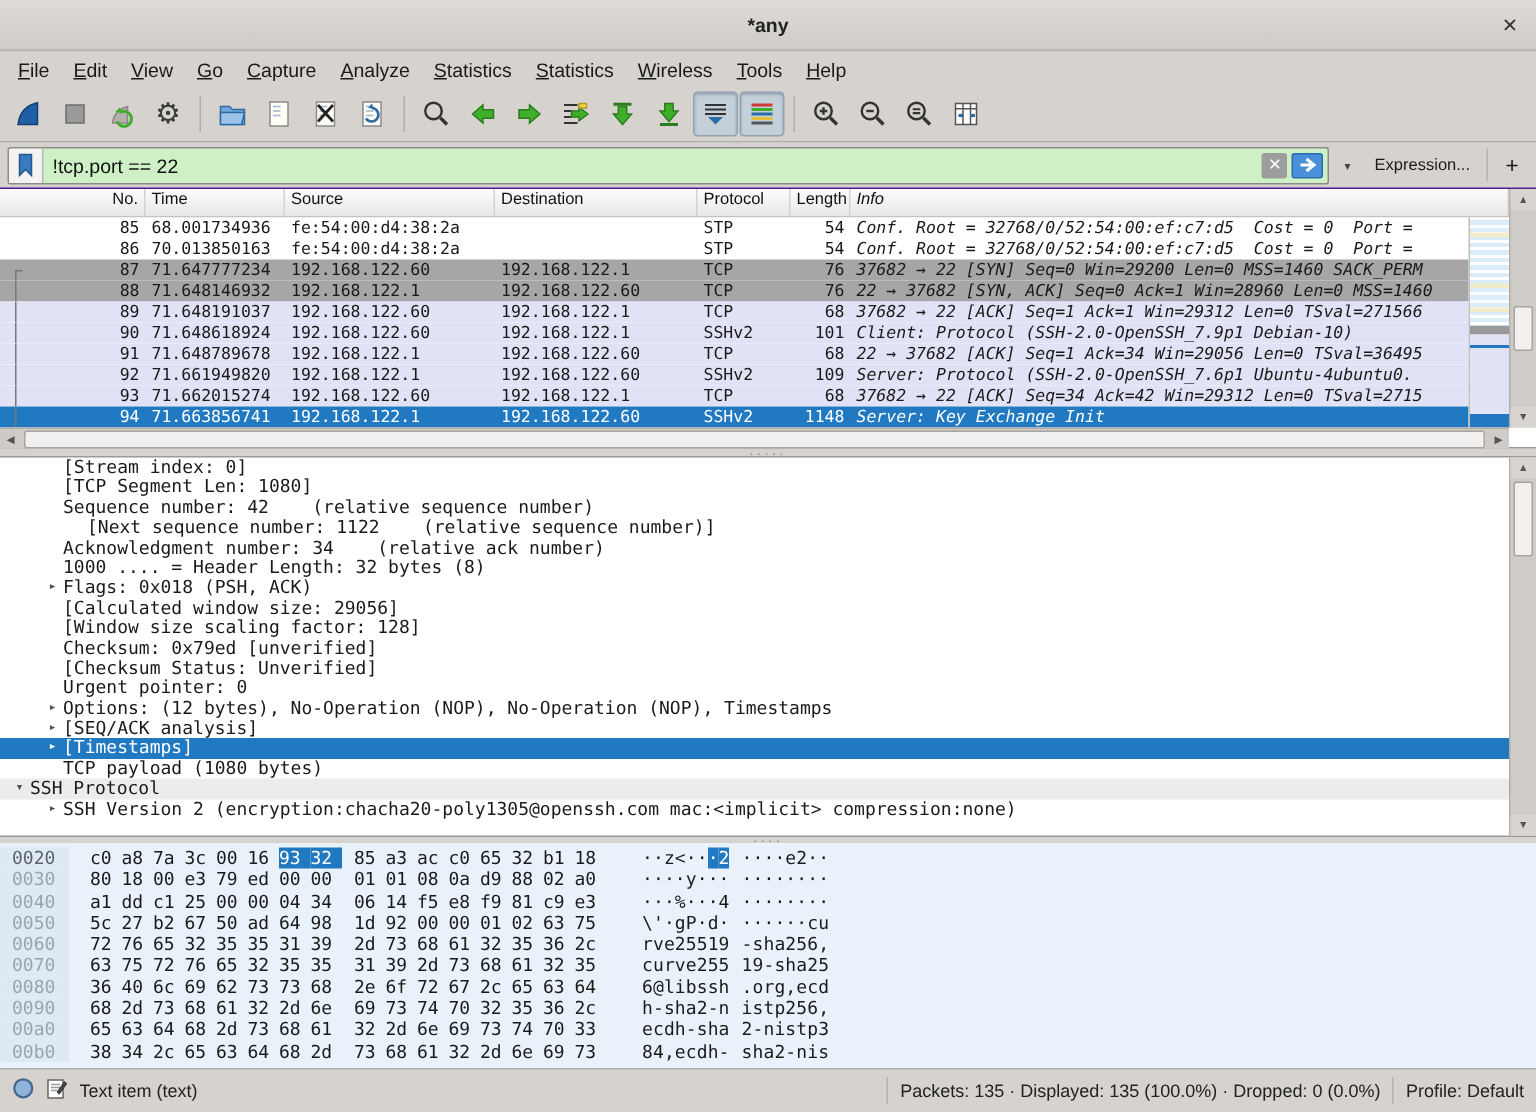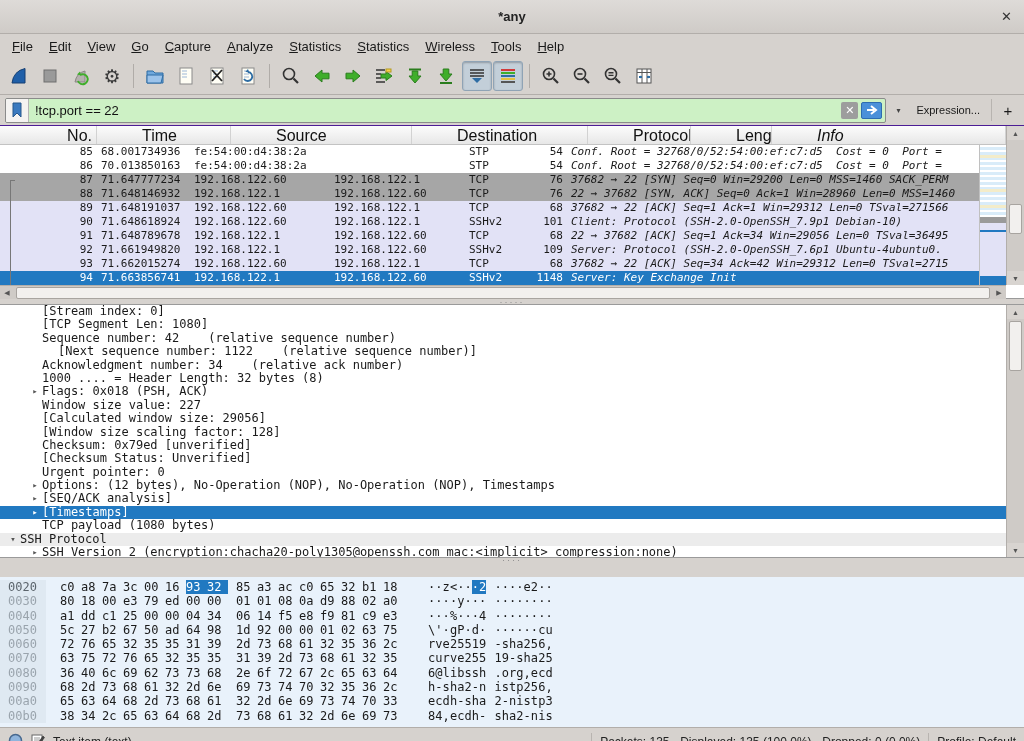--- a/index.html
+++ b/index.html
@@ -40,21 +40,21 @@
     color:#fff;font-size:11px;line-height:17px;text-align:center;border:none;padding:0;}
   .apply-btn{width:21px;height:17px;margin-right:3px;background:#4a90d9;border:1px solid #2d6cb0;border-radius:2px;
     display:flex;align-items:center;justify-content:center;padding:0;}
   .caret-btn{width:14px;height:21px;background:transparent;border:none;font-size:8px;color:#444;padding:0;}
   .expr-btn{background:transparent;border:none;font-size:11px;color:#1a1a1a;padding:0 6px;}
   .plus-btn{background:transparent;border:none;font-size:15px;color:#1a1a1a;width:22px;}
   .fsep{width:1px;height:22px;background:#b8b4b0;}
   
   .pkt-section{height:173px;position:relative;background:#fff;border-bottom:1px solid #9a9a9a;box-sizing:border-box;}
   .pkt-header{display:flex;height:19px;background:linear-gradient(#fcfcfc,#e7e7e7);
-    border-bottom:1px solid #c3c3c3;font-size:16px;box-sizing:border-box;width:1006px;gap:41px;}
+    border-bottom:1px solid #c3c3c3;font-size:11px;box-sizing:border-box;width:1006px;}
   .hcell{padding:1px 4px;border-right:1px solid #d2d2d2;box-sizing:border-box;white-space:nowrap;overflow:hidden;color:#111;}
   .pkt-rows{width:979px;font-family:"DejaVu Sans Mono",monospace;font-size:11px;}
   .pkt-row{display:flex;height:14px;line-height:14px;white-space:pre;overflow:hidden;position:relative;}
   .cell{padding:0 4px;box-sizing:border-box;overflow:hidden;flex-shrink:0;}
   .c0{width:97px;text-align:right;}
   .c1{width:93px;}
   .c2{width:140px;}
   .c3{width:135px;}
   .c4{width:62px;}
   .c5{width:40px;text-align:right;}
@@ -92,21 +92,21 @@
     border-bottom:1px solid #9a9a9a;box-sizing:border-box;overflow:hidden;}
   .dlines{width:1006px;font-family:"DejaVu Sans Mono",monospace;font-size:12px;}
   .dline{height:13.4px;line-height:13.4px;white-space:pre;display:flex;}
   .darrow{width:14px;flex-shrink:0;text-align:center;color:#555;font-size:9px;}
   .dline.sel{background:#2179c1;color:#fff;}
   .dline.sel .darrow{color:#fff;}
   .dline.shade{background:#ececec;}
   .vs-detail{height:252px;}
   
   .hex-section{height:150px;background:#e9f2fb;padding-top:3px;box-sizing:border-box;
-    font-family:"DejaVu Sans Mono",monospace;font-size:12px;margin-top:15px;}
+    font-family:"DejaVu Sans Mono",monospace;font-size:12px;}
   .hrow{height:14.3px;line-height:14.3px;white-space:pre;display:flex;}
   .hoff{width:38px;flex-shrink:0;padding-left:8px;color:#9aa4ad;background:#dfe9f2;}
   .hoff.active{color:#5b646c;}
   .hbytes{margin-left:14px;}
   .hbyte{display:inline-block;width:21px;}
   .hbyte.g8{margin-left:8px;}
   .hl{background:#2179c1;color:#fff;}
   .hascii{margin-left:24px;}
   .hchar{display:inline-block;width:7.3px;}
   .hchar.g8{margin-left:8px;}
@@ -382,21 +382,20 @@
 
 <div class="detail-section">
   <div class="dlines" id="dlines">
       <div class="dline" style="padding-left: 28px;"><span class="darrow"></span><span>[Stream index: 0]</span></div>
       <div class="dline" style="padding-left: 28px;"><span class="darrow"></span><span>[TCP Segment Len: 1080]</span></div>
       <div class="dline" style="padding-left: 28px;"><span class="darrow"></span><span>Sequence number: 42    (relative sequence number)</span></div>
       <div class="dline" style="padding-left: 44px;"><span class="darrow"></span><span>[Next sequence number: 1122    (relative sequence number)]</span></div>
       <div class="dline" style="padding-left: 28px;"><span class="darrow"></span><span>Acknowledgment number: 34    (relative ack number)</span></div>
       <div class="dline" style="padding-left: 28px;"><span class="darrow"></span><span>1000 .... = Header Length: 32 bytes (8)</span></div>
       <div class="dline" style="padding-left: 28px;"><span class="darrow">▸</span><span>Flags: 0x018 (PSH, ACK)</span></div>
-      <div class="dline" style="padding-left: 28px;"><span class="darrow"></span><span>Window size value: 227</span></div>
       <div class="dline" style="padding-left: 28px;"><span class="darrow"></span><span>[Calculated window size: 29056]</span></div>
       <div class="dline" style="padding-left: 28px;"><span class="darrow"></span><span>[Window size scaling factor: 128]</span></div>
       <div class="dline" style="padding-left: 28px;"><span class="darrow"></span><span>Checksum: 0x79ed [unverified]</span></div>
       <div class="dline" style="padding-left: 28px;"><span class="darrow"></span><span>[Checksum Status: Unverified]</span></div>
       <div class="dline" style="padding-left: 28px;"><span class="darrow"></span><span>Urgent pointer: 0</span></div>
       <div class="dline" style="padding-left: 28px;"><span class="darrow">▸</span><span>Options: (12 bytes), No-Operation (NOP), No-Operation (NOP), Timestamps</span></div>
       <div class="dline" style="padding-left: 28px;"><span class="darrow">▸</span><span>[SEQ/ACK analysis]</span></div>
       <div class="dline sel" style="padding-left: 28px;"><span class="darrow">▸</span><span>[Timestamps]</span></div>
       <div class="dline" style="padding-left: 28px;"><span class="darrow"></span><span>TCP payload (1080 bytes)</span></div>
       <div class="dline shade" style="padding-left: 6px;"><span class="darrow">▾</span><span>SSH Protocol</span></div>

